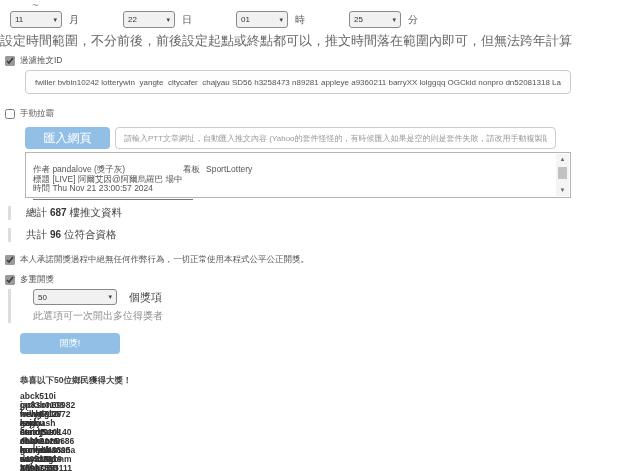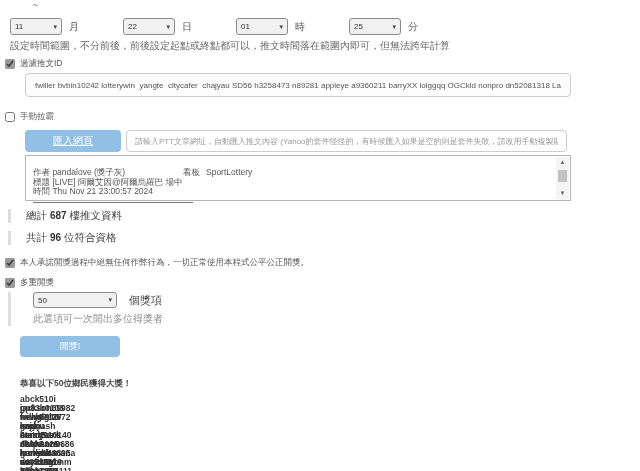--- a/index.html
+++ b/index.html
@@ -1,36 +1,36 @@
 <!DOCTYPE html>
 <html style="--accent: #92bfe6; --bar: #dddddd;"><head>
 <meta charset="utf-8">
 <style>
   :root { --accent:#92bfe6; --bar:#dddddd; }
   * { box-sizing:border-box; margin:0; padding:0; }
   html,body { width:640px; height:471px; overflow:hidden; background:#ffffff;
     font-family:"Liberation Sans","DejaVu Sans",sans-serif; color:#555; }
   .tilde { margin:0 0 0 32px; height:10px; line-height:10px; font-size:11px; color:#888; }
-  .time-row { display:flex; align-items:center; margin-left:10px; margin-top:8px; }
+  .time-row { display:flex; align-items:center; margin-left:10px; margin-top:1px; }
   .sel { display:inline-flex; justify-content:space-between; align-items:center;
     width:52px; height:17px; border:1px solid #8a8a8a; border-radius:3px;
     background:#f1f1f1; font-size:8px; color:#333; padding:0 4px; cursor:default; }
   .sel .arr { font-size:7px; color:#444; }
   .sel-label { font-size:10px; color:#555; margin-left:7px; margin-right:44px; }
-  .hint { margin-left:10px; margin-top:4px; font-size:10px; color:#666; }
+  .hint { margin-top:4px; font-size:13px; color:#666; }
   .chk-row { display:flex; align-items:center; margin-left:5px; }
   .chk-row input { width:10px; height:10px; accent-color:#9a9a9a; margin-right:5px; }
   .chk-label { font-size:8.5px; color:#555; }
   .id-input { display:block; margin:3px 0 0 25px; width:546px; height:24px;
     border:1px solid #ccc; border-radius:4px; padding:0 9px; font-size:8px; color:#555;
     font-family:inherit; background:#fdfdfd; }
   .import-row { display:flex; margin:7px 0 0 25px; }
   .btn { border:none; border-radius:4px; background:var(--accent); color:#fff;
     text-align:center; font-family:inherit; cursor:pointer; }
-  .btn-import { width:96px; height:22px; font-size:10px;text-decoration:underline; }
+  .btn-import { width:85px; height:22px; font-size:12px; }
   .url-input { width:441px; height:22px; margin-left:5px; border:1px solid #ccc;
     border-radius:4px; padding:0 8px; font-size:8px; font-family:inherit; }
   .url-input::placeholder { color:#9a9a9a; }
   .article { position:relative; margin:3px 0 0 25px; width:546px; height:46px;
     border:1px solid #b5b5b5; padding:12px 20px 0 7px; font-size:8.5px; color:#555;
     line-height:9.5px; }
   .article .row1 { display:flex; }
   .article .author { width:150px; }
   .article .board-label { margin-right:6px; }
   .article .sepline { width:160px; border-bottom:1px solid #777; height:6px; }

